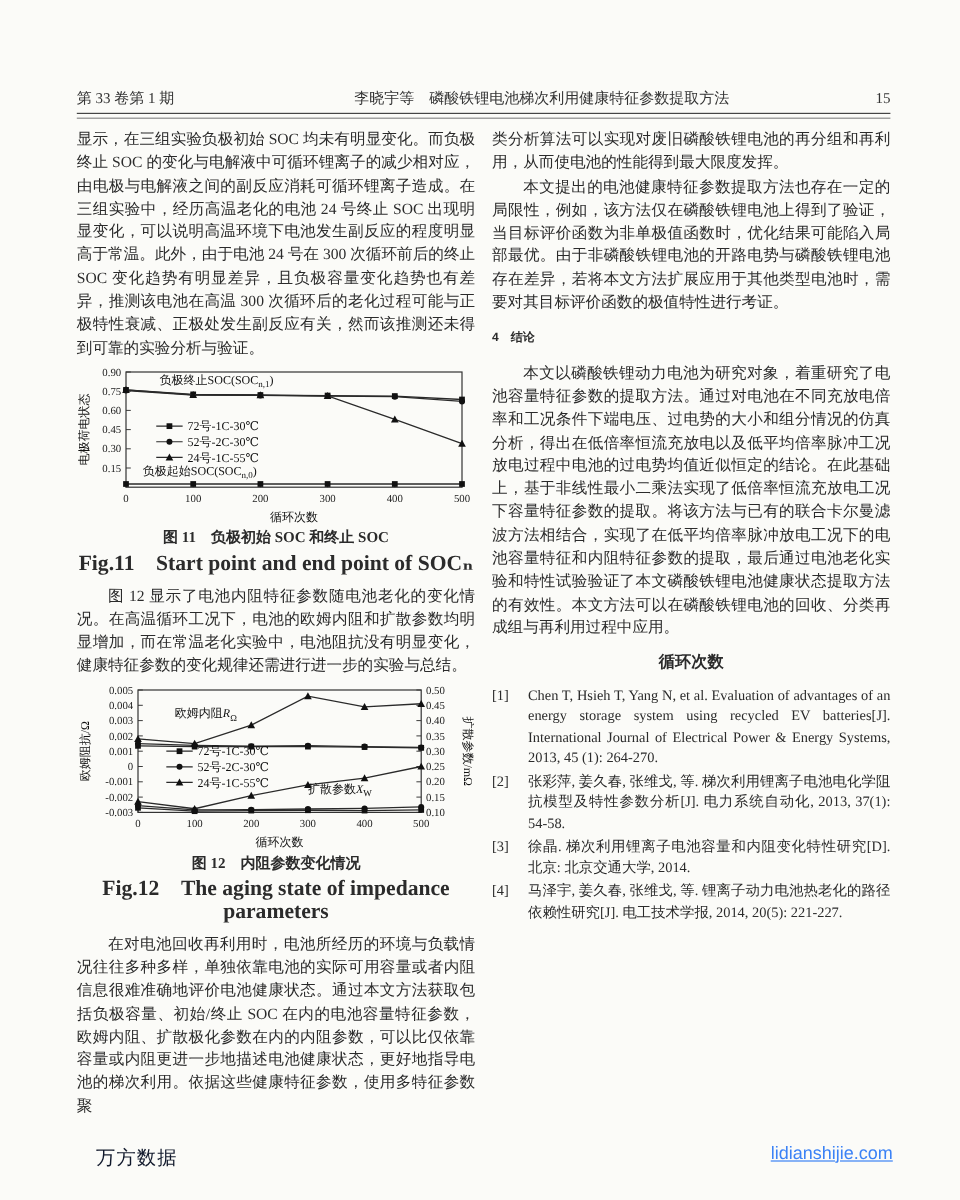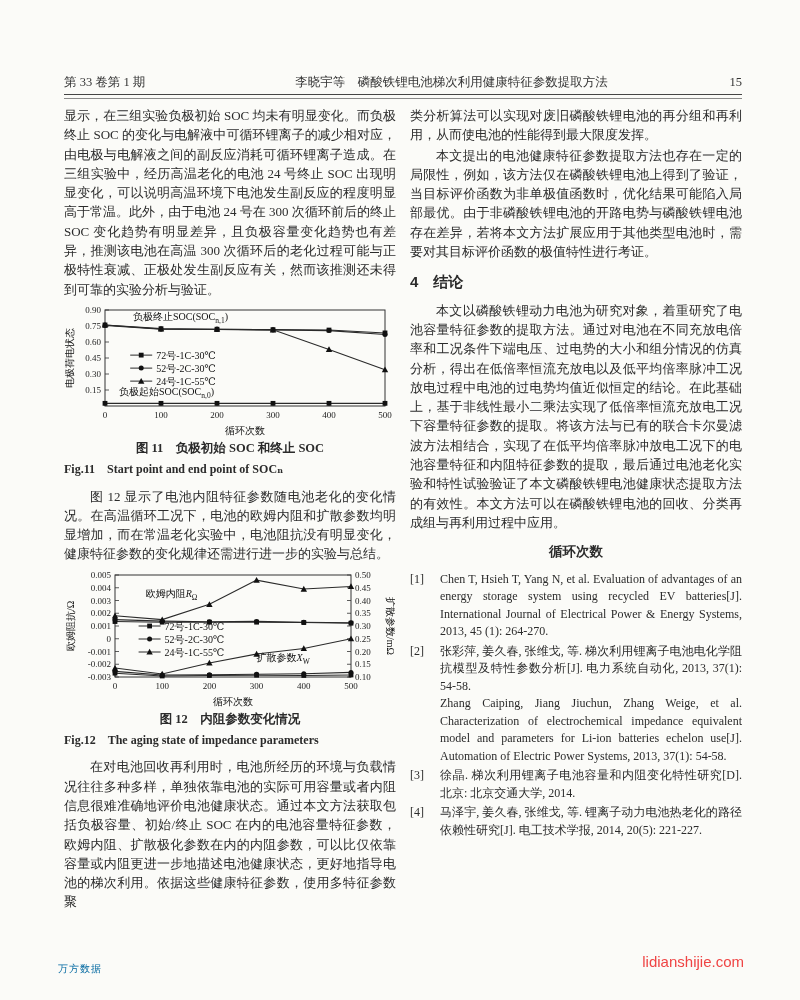--- a/index.html
+++ b/index.html
@@ -9,27 +9,27 @@
   .header-row{display:flex;justify-content:space-between;align-items:center;font-size:12.5px;color:#333;}
   .header-row .mid{flex:1;text-align:center;padding-left:28px;}
   .header-rule{margin-top:3px;height:2.5px;border-top:1.8px solid #454545;border-bottom:1px solid #8a8a8a;}
   .columns{position:absolute;top:106px;left:64px;width:678px;display:flex;gap:14px;}
   .col{width:332px;font-size:13px;line-height:19.3px;text-align:justify;}
   p.para{margin:0 0 1px 0;}
   .indent{text-indent:2em;}
   .fig{margin:5px 0 2px 0;text-align:center;}
   .fig svg{display:block;margin:0 auto;font-family:"Liberation Serif","DejaVu Serif",serif;}
   .fig-caption-cn{text-align:center;font-size:12.5px;font-weight:600;margin-top:1px;}
-  .fig-caption-en{text-align:left;font-size:12px;font-weight:700;margin:2px 0 7px 0;}
-  .section-heading{font-family:"Liberation Sans","DejaVu Sans",sans-serif;font-size:15px;font-weight:700;margin:11px 0 9px 0;text-align:left;}
+  .fig-caption-en{text-align:center;font-size:18px;font-weight:700;margin:2px 0 7px 0;}
+  .section-heading{font-family:"Liberation Sans","DejaVu Sans",sans-serif;font-size:10px;font-weight:700;margin:11px 0 9px 0;text-align:left;}
   .ref-heading{text-align:center;font-family:"Liberation Sans","DejaVu Sans",sans-serif;font-weight:700;font-size:13.5px;margin:10px 0 9px 0;}
   .ref-item{display:flex;font-size:12px;line-height:17.5px;margin-bottom:2px;}
   .ref-label{width:30px;flex:none;}
   .ref-body{flex:1;text-align:justify;}
-  .wanfang{position:absolute;left:58px;bottom:24px;font-size:10px;color:#0369a1;letter-spacing:1px;}
+  .wanfang{position:absolute;left:80px;bottom:24px;font-size:16px;color:#0f172a;letter-spacing:1px;}
   .site{position:absolute;right:56px;bottom:30px;font-size:15px;font-family:"Liberation Sans","DejaVu Sans",sans-serif;}
 </style>
 </head>
 <body>
 
 <div class="page">
 
   <div class="header">
     <div class="header-row">
       <span>第 33 卷第 1 期</span>
@@ -244,36 +244,35 @@
           <div class="ref-item">
             <span class="ref-label">[1]</span>
             <div class="ref-body">
               <div>Chen T, Hsieh T, Yang N, et al. Evaluation of advantages of an energy storage system using recycled EV batteries[J]. International Journal of Electrical Power &amp; Energy Systems, 2013, 45 (1): 264-270.</div>
             </div>
           </div>
           <div class="ref-item">
             <span class="ref-label">[2]</span>
             <div class="ref-body">
               <div>张彩萍, 姜久春, 张维戈, 等. 梯次利用锂离子电池电化学阻抗模型及特性参数分析[J]. 电力系统自动化, 2013, 37(1): 54-58.</div>
-              <div>Zhang Caiping, Jiang Jiuchun, Zhang Weige, et al. Characterization of electrochemical impedance equivalent model and parameters for Li-ion batteries echelon use[J]. Automation of Electric Power Systems, 2013, 37(1): 54-58.</div>
             </div>
           </div>
           <div class="ref-item">
             <span class="ref-label">[3]</span>
             <div class="ref-body">
               <div>徐晶. 梯次利用锂离子电池容量和内阻变化特性研究[D]. 北京: 北京交通大学, 2014.</div>
             </div>
           </div>
           <div class="ref-item">
             <span class="ref-label">[4]</span>
             <div class="ref-body">
               <div>马泽宇, 姜久春, 张维戈, 等. 锂离子动力电池热老化的路径依赖性研究[J]. 电工技术学报, 2014, 20(5): 221-227.</div>
             </div>
           </div>
         </div>
     </div>
 
   </div>
 
   <div class="wanfang">万方数据</div>
-  <div class="site" style="color: #ef4444;">lidianshijie.com</div>
+  <div class="site" style="color: #3b82f6; text-decoration: underline;">lidianshijie.com</div>
 
 </div>
 
 </body></html>

